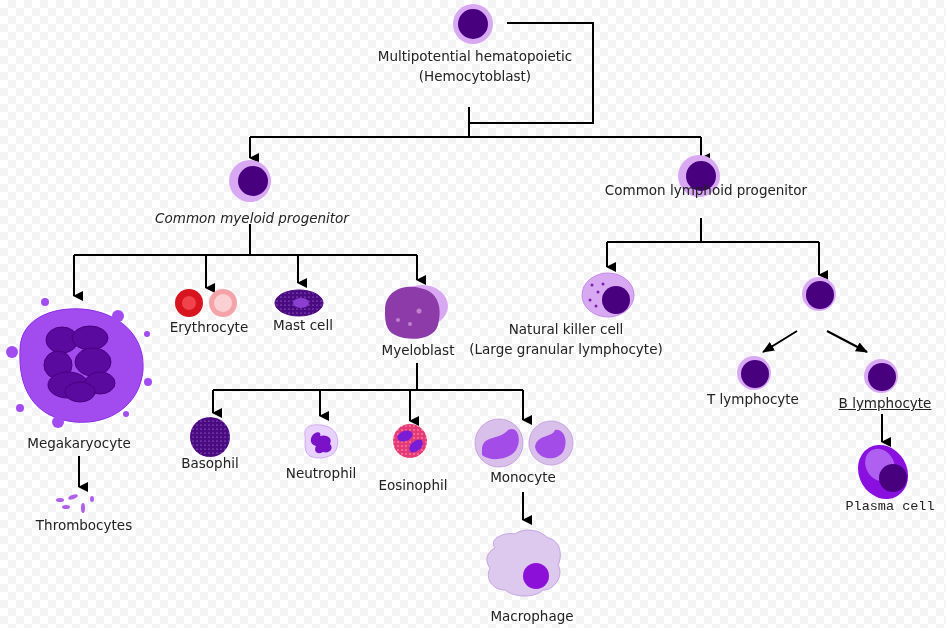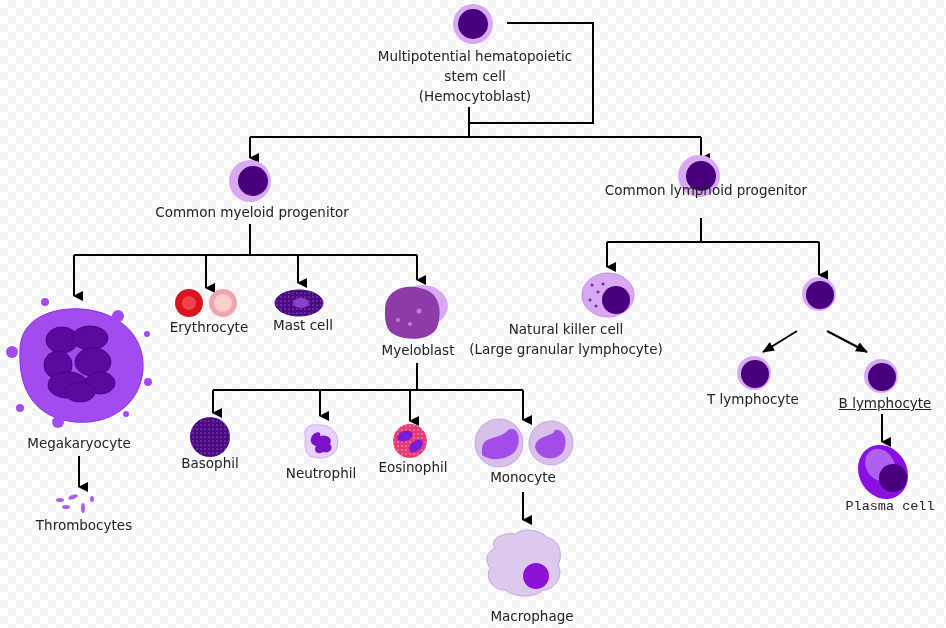--- a/index.html
+++ b/index.html
@@ -171,33 +171,32 @@
   </g>
   <g>
     <ellipse cx="883" cy="472" rx="24" ry="28" fill="#8a10e0" transform="rotate(-30 883 472)"></ellipse>
     <ellipse cx="880" cy="465" rx="14" ry="17" fill="#b060f0" transform="rotate(-30 880 465)"></ellipse>
     <circle cx="893" cy="478" r="14" fill="#48007e"></circle>
   </g>
 </svg>
 
 <div class="lbl" style="left:475px;top:46px;">
   <div>Multipotential hematopoietic</div>
-  <div>stem cell</div>
   <div>(Hemocytoblast)</div>
 </div>
-<div class="lbl" style="left:252px;top:202px;">Common myeloid progenitor</div>
+<div class="lbl" style="left:252px;top:208px;font-style:italic;">Common myeloid progenitor</div>
 <div class="lbl" style="left:706px;top:180px;">Common lymphoid progenitor</div>
 <div class="lbl" style="left:79px;top:433px;">Megakaryocyte</div>
 <div class="lbl" style="left:84px;top:515px;">Thrombocytes</div>
 <div class="lbl" style="left:209px;top:317px;">Erythrocyte</div>
 <div class="lbl" style="left:303px;top:315px;">Mast cell</div>
 <div class="lbl" style="left:418px;top:340px;">Myeloblast</div>
 <div class="lbl" style="left:210px;top:453px;">Basophil</div>
 <div class="lbl" style="left:321px;top:463px;">Neutrophil</div>
-<div class="lbl" style="left:413px;top:457px;text-align:center;">Eosinophil</div>
+<div class="lbl" style="left:413px;top:475px;text-align:center;">Eosinophil</div>
 <div class="lbl" style="left:523px;top:467px;">Monocyte</div>
 <div class="lbl" style="left:532px;top:606px;">Macrophage</div>
 <div class="lbl" style="left:566px;top:319px;">
   <div>Natural killer cell</div>
   <div>(Large granular lymphocyte)</div>
 </div>
 <div class="lbl" style="left:753px;top:389px;">T lymphocyte</div>
 <div class="lbl" style="left:885px;top:393px;text-decoration:underline;">B lymphocyte</div>
 <div class="lbl" style="left:890px;top:497px;font-family:Liberation Mono, monospace;">Plasma cell</div>
 </div>

